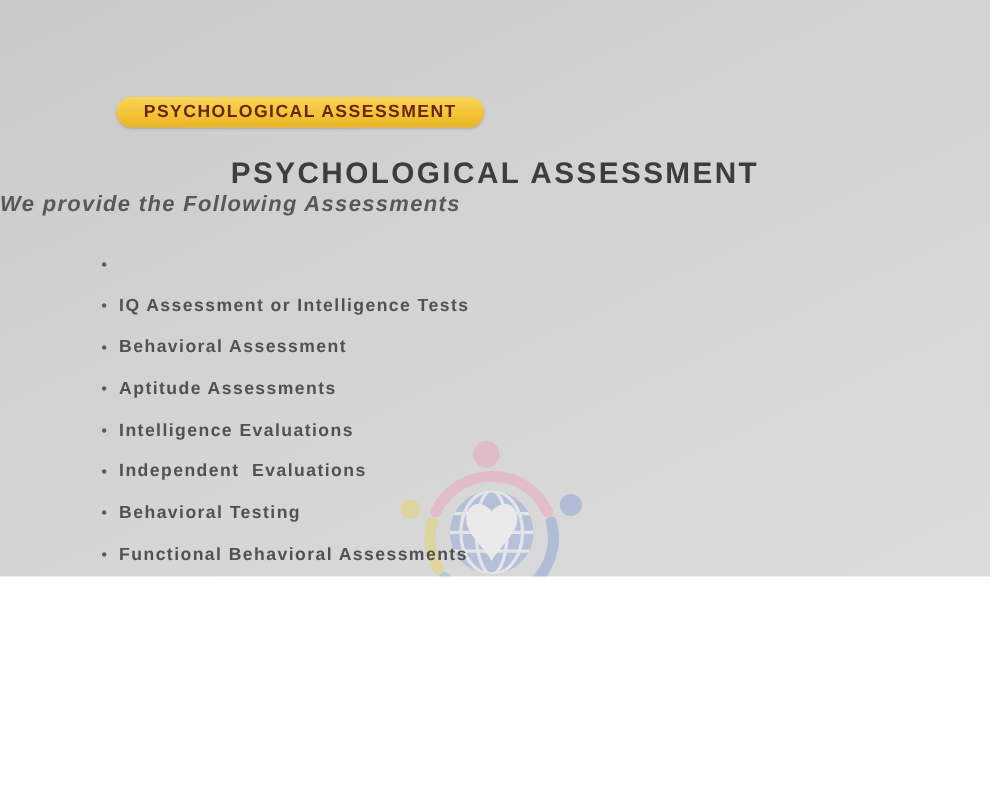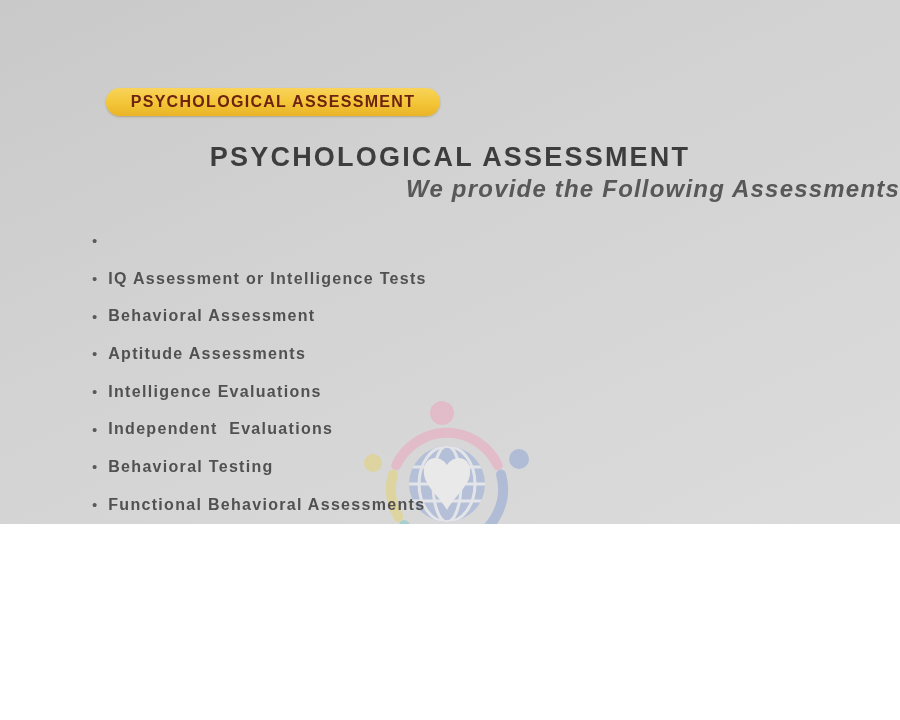--- a/index.html
+++ b/index.html
@@ -44,22 +44,22 @@
     font-weight: bold;
     letter-spacing: 2.2px;
     color: #3d3d3d;
     white-space: nowrap;
   }
   .subtitle {
     position: absolute;
     left: 0;
     top: 175px;
     width: 900px;
-    text-align: right;
-    font-size: 24px;
+    text-align: left;
+    font-size: 20px;
     font-weight: bold;
     font-style: italic;
     letter-spacing: 1.2px;
     color: #585858;
     white-space: nowrap;
   }
 
   
   .assessment-list {
     position: absolute;

